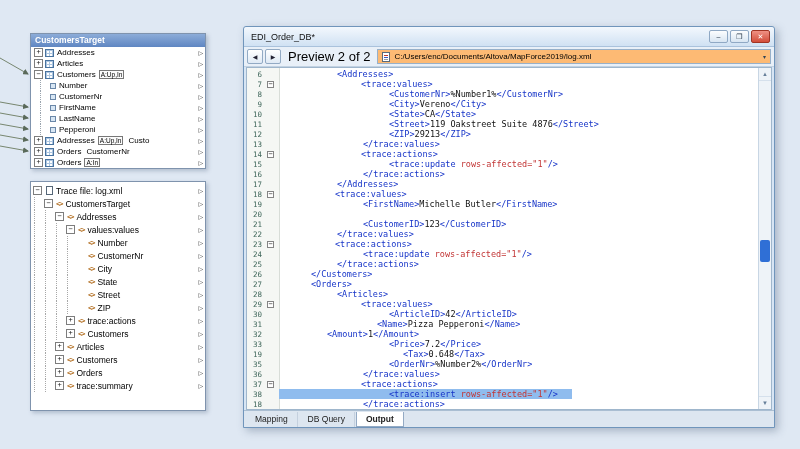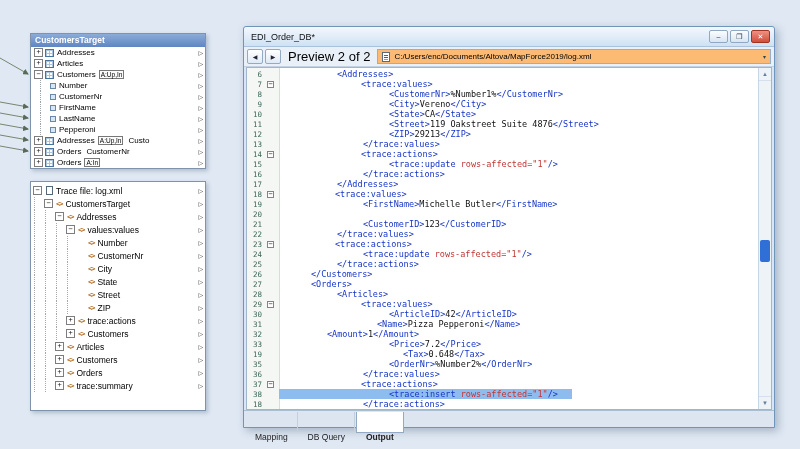--- a/index.html
+++ b/index.html
@@ -70,21 +70,21 @@
   .seg-t { color:#1634c8; }
   .seg-x { color:#111; }
   .seg-r { color:#c23535; }
 
   .scrollbar { position:absolute; right:0; top:0; bottom:0; width:13px; background:#eef3f8; border-left:1px solid #c8d6e4; }
   .sbtn { height:13px; display:flex; align-items:center; justify-content:center; font-size:6px; color:#667f99; border-bottom:1px solid #d5e0ec; }
   .sbtn.down { position:absolute; bottom:0; left:0; right:0; border-top:1px solid #d5e0ec; border-bottom:none; }
   .sthumb { position:absolute; left:1px; right:1px; top:172px; height:22px; background:#2f6fd6; border-radius:2px; }
 
   .tabbar { height:17px; flex:none; display:flex; align-items:stretch; background:#dde6f0; border-top:1px solid #aabed2; padding:1px 0 0 2px; gap:1px; }
-  .tab { font-size:8.5px; padding:20px 9px 0; color:#222; border-right:1px solid #c4d0de; }
+  .tab { font-size:8.5px; padding:2px 9px 0; color:#222; border-right:1px solid #c4d0de; }
   .tab.active { background:#fff; border:1px solid #94aac4; border-top:none; font-weight:bold; }
 </style>
 </head>
 <body>
 
 <svg id="connectors" width="800" height="449">
   <defs>
     <marker id="arr" markerWidth="6" markerHeight="6" refX="5" refY="3" orient="auto">
       <path d="M0,0 L6,3 L0,6 z" fill="#5a6a5a"></path>
     </marker>

